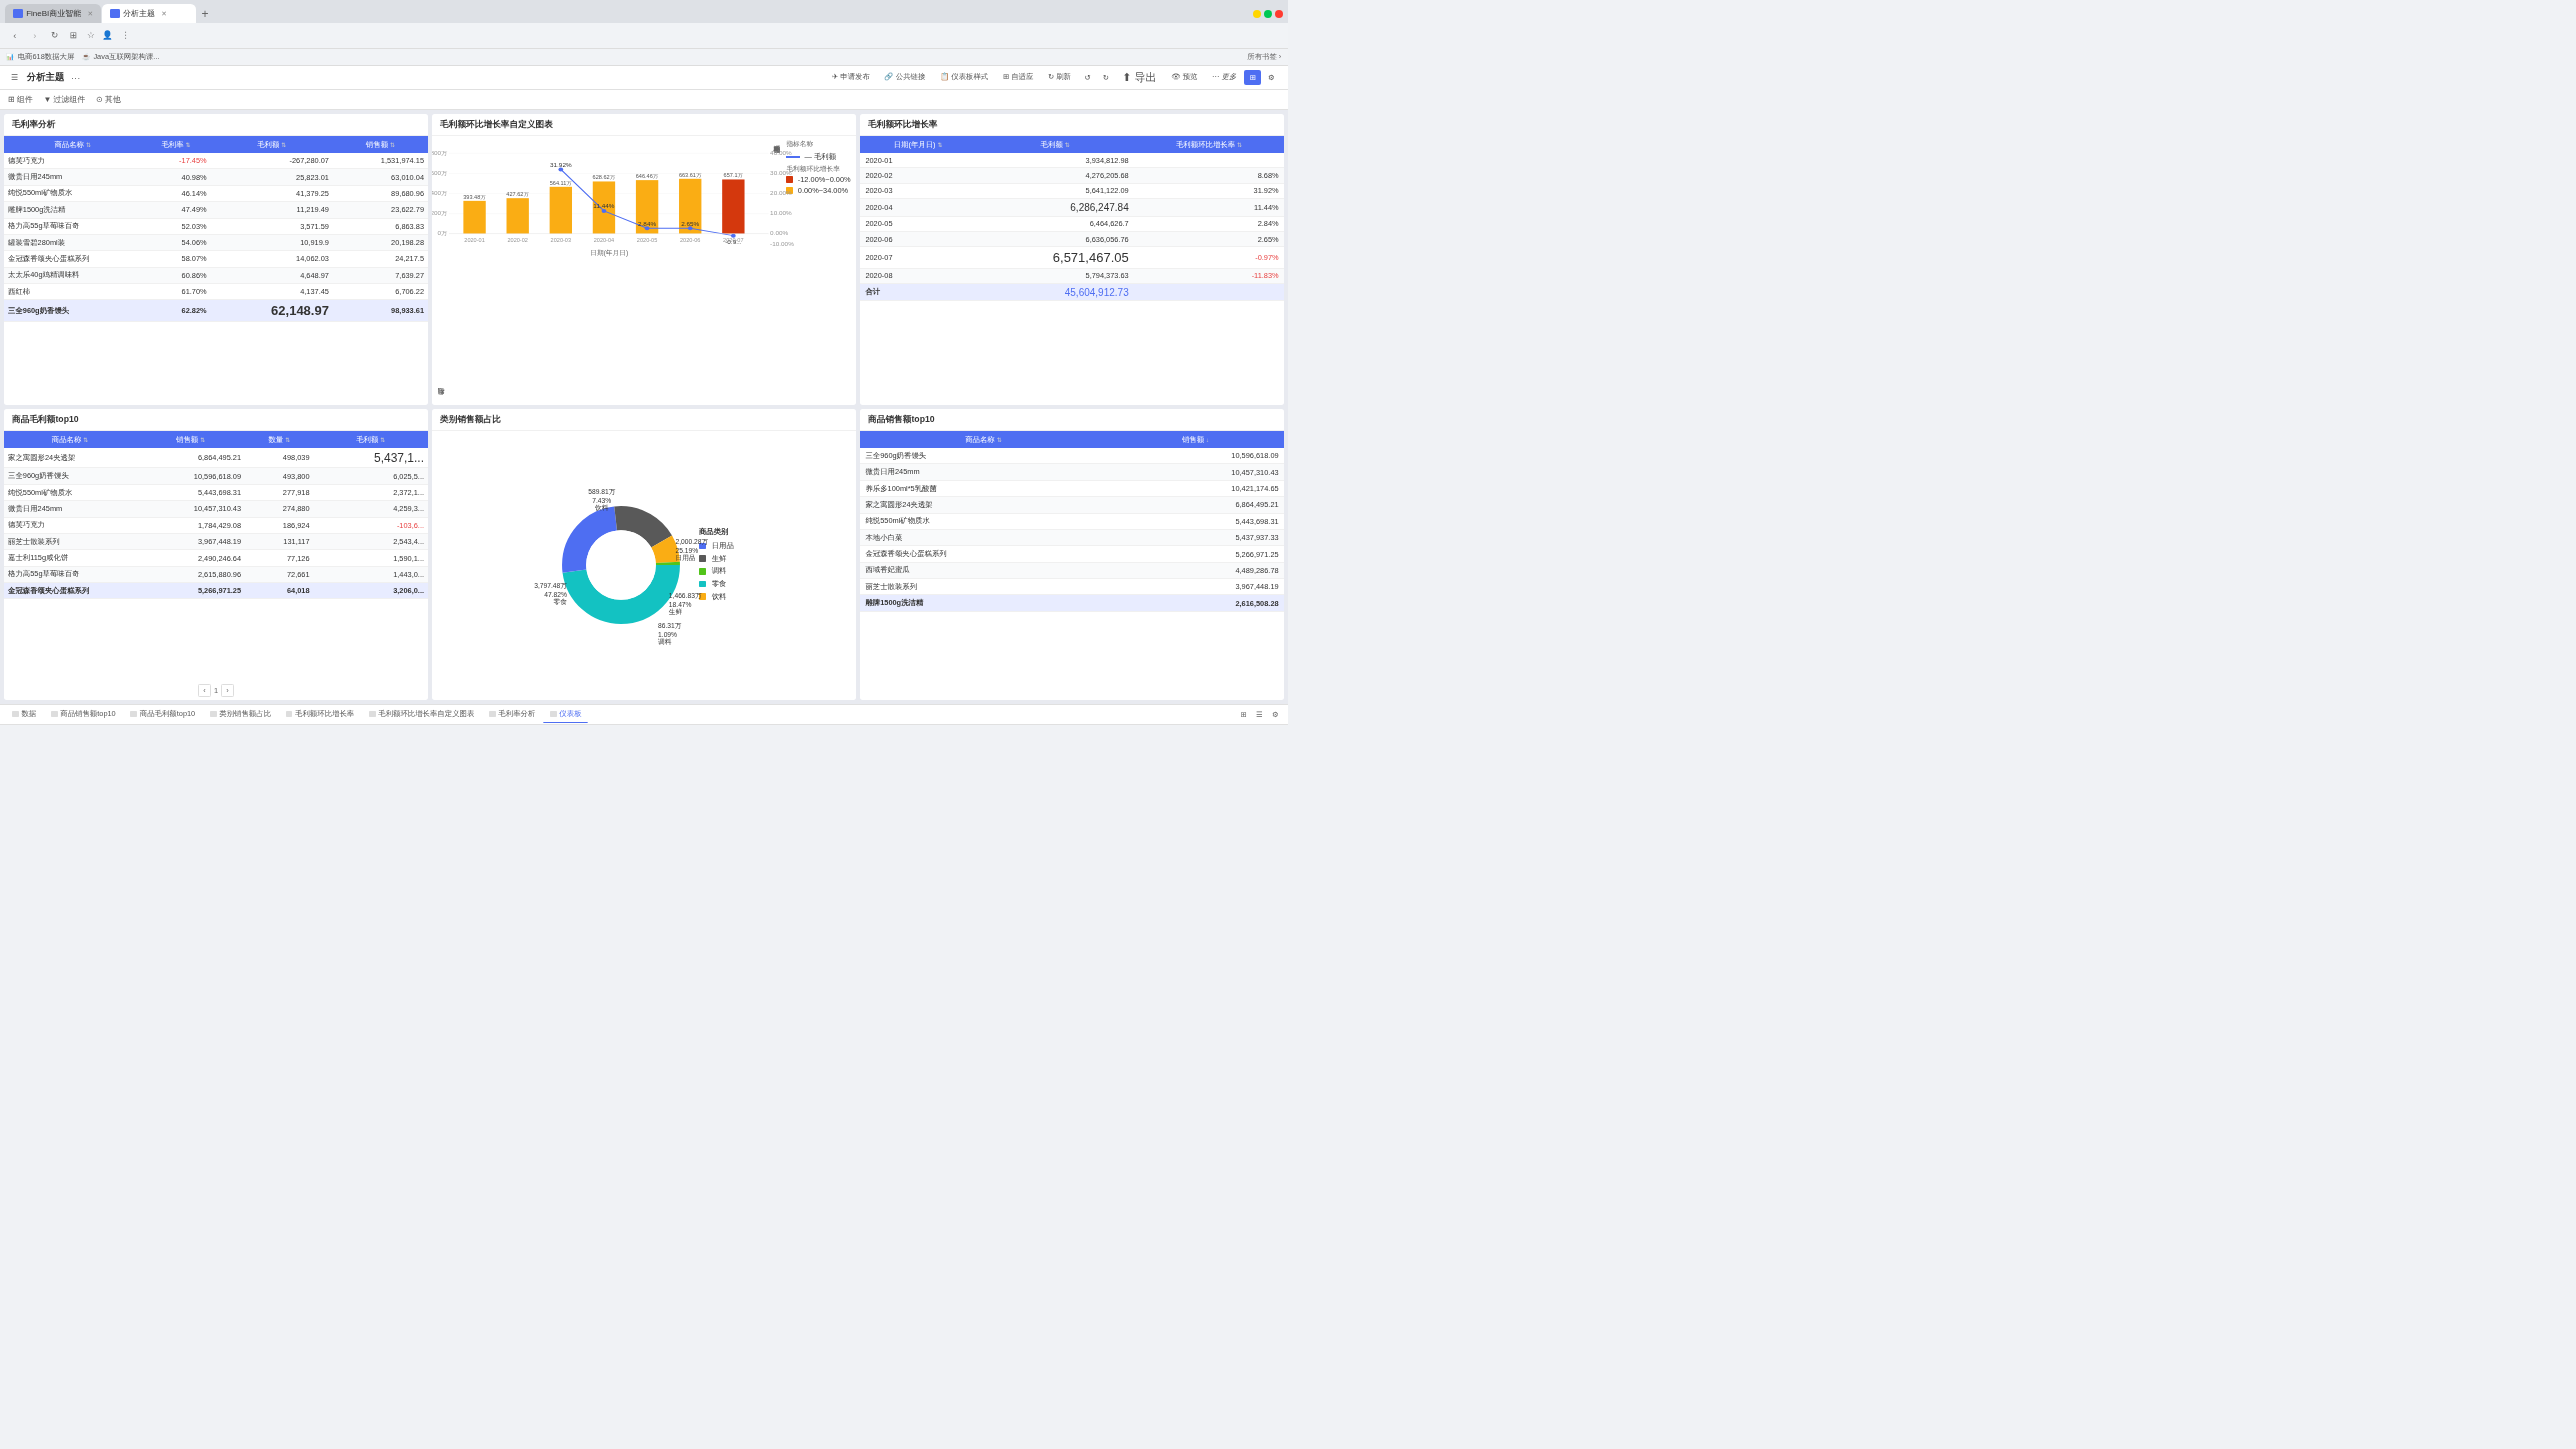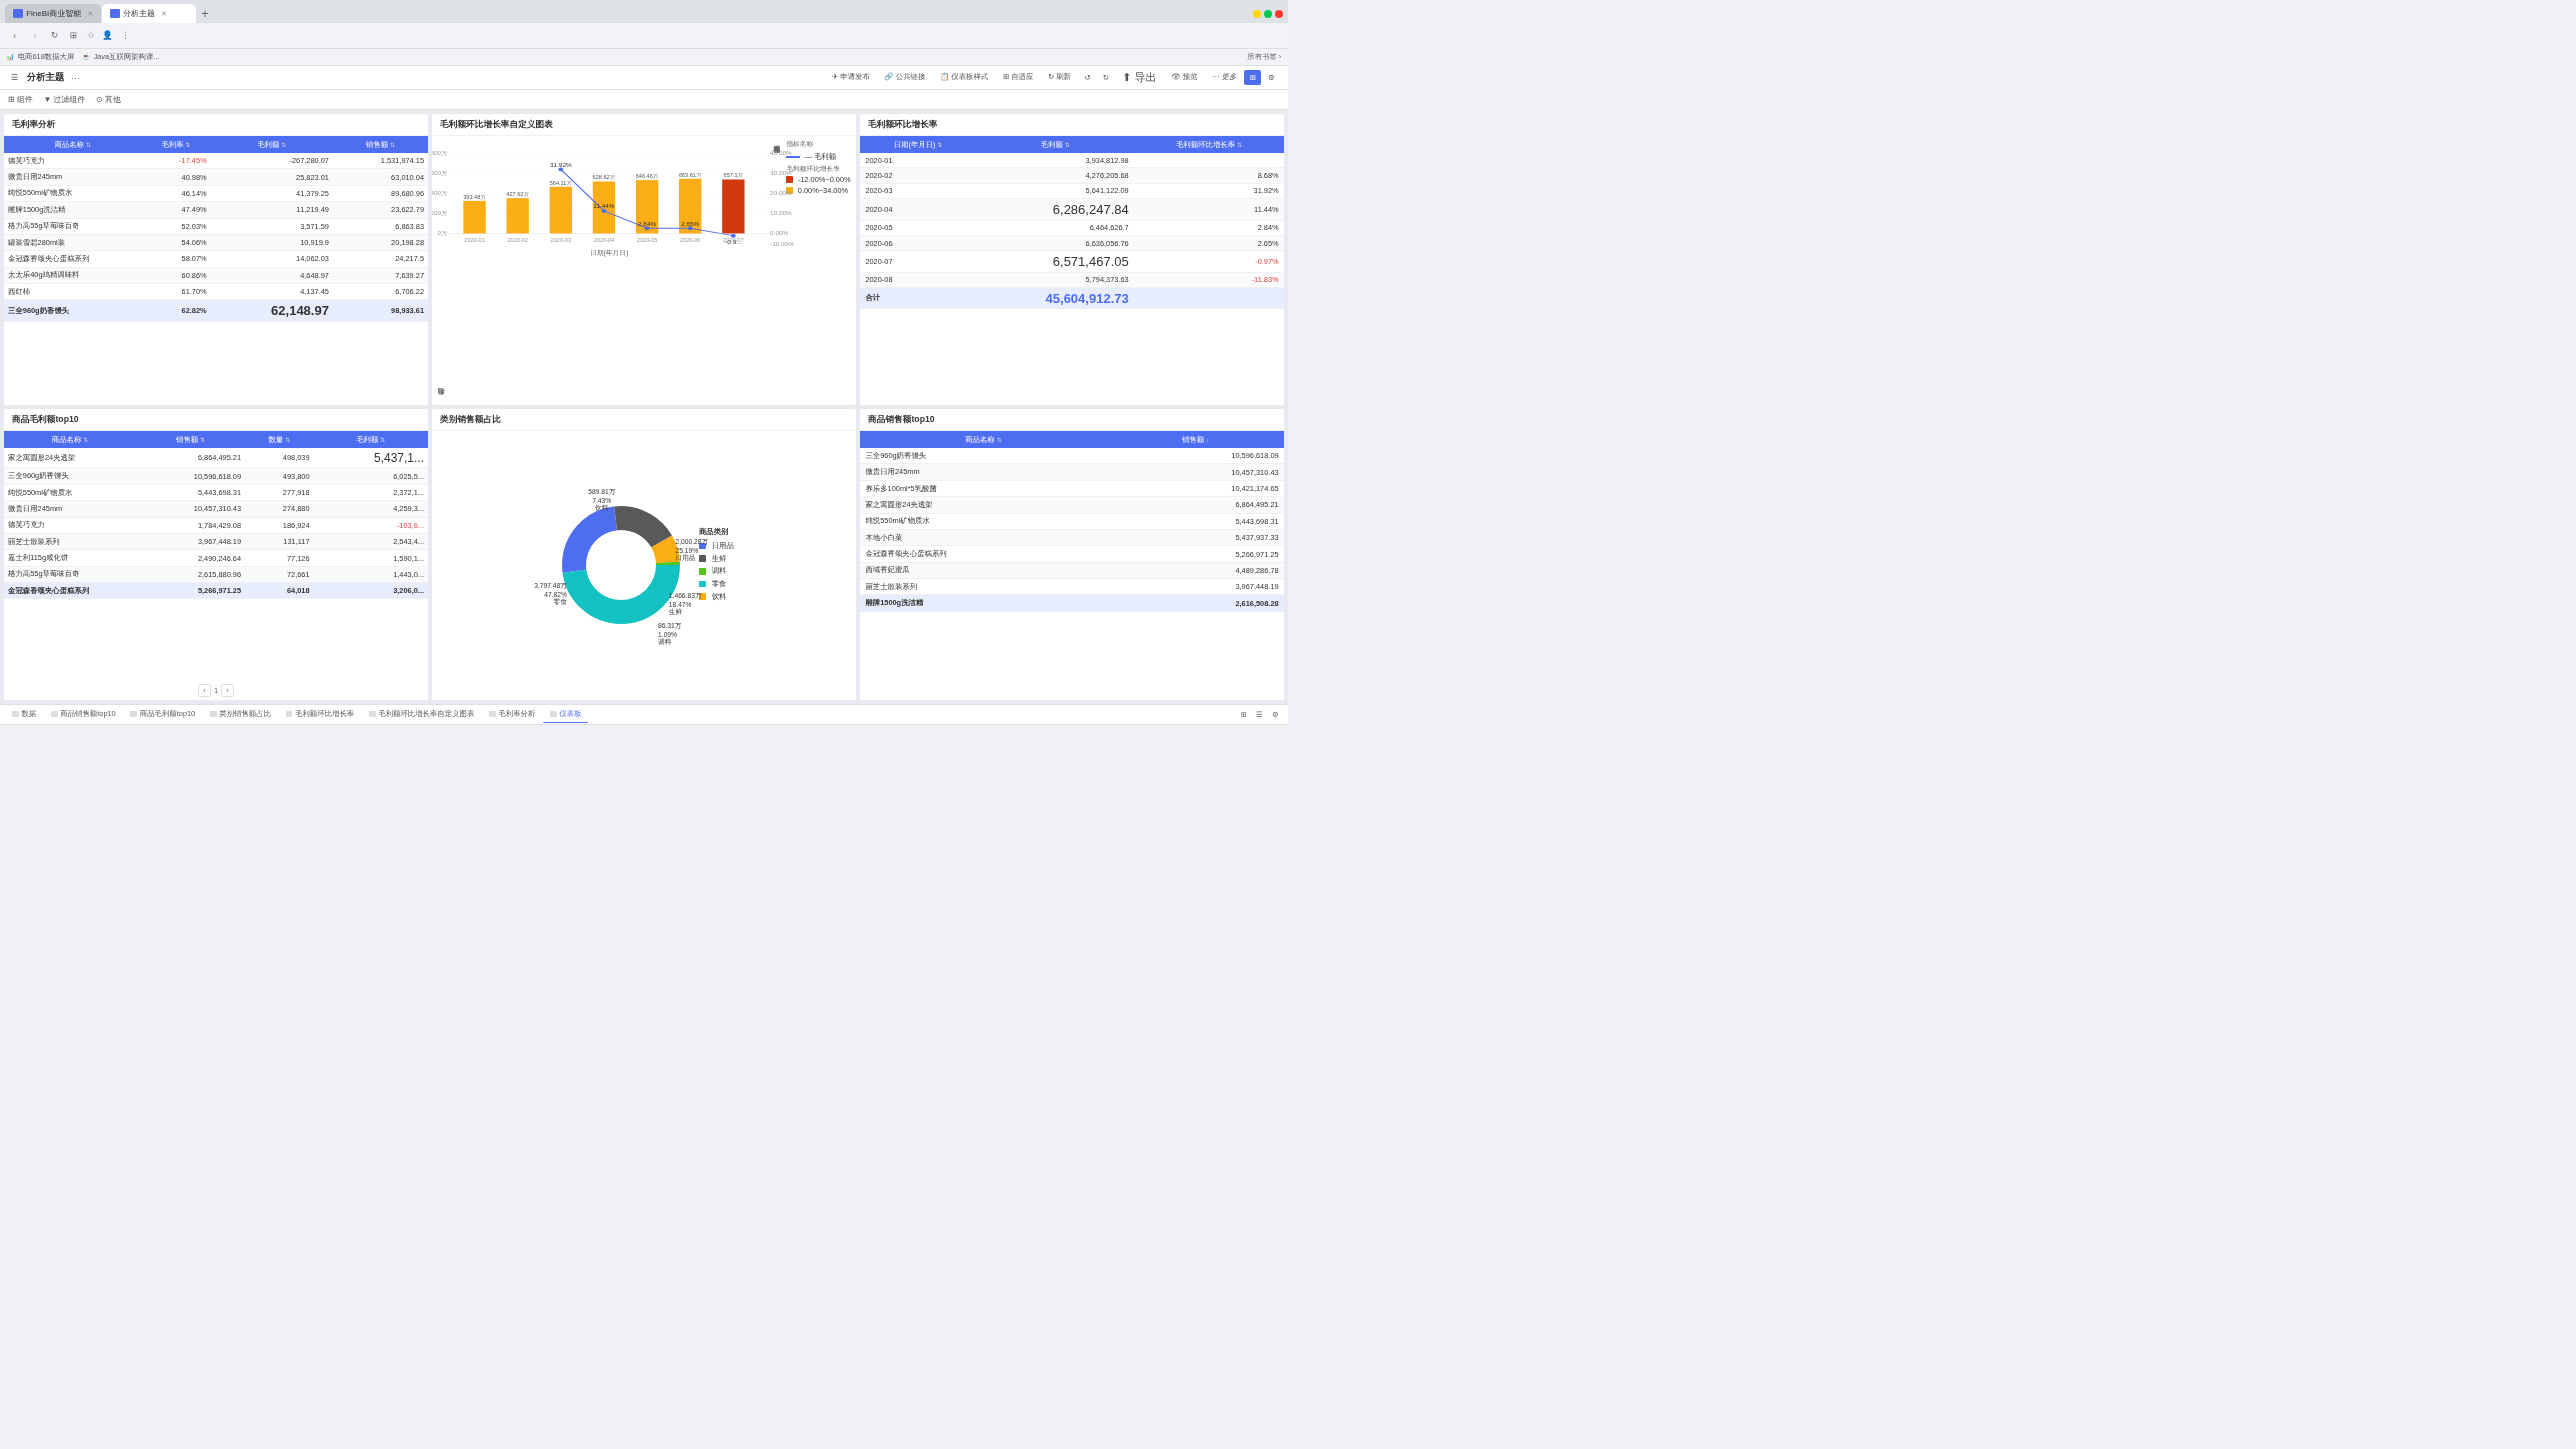--- a/index.html
+++ b/index.html
@@ -324,21 +324,21 @@
     <td style="font-size:7.4px;padding:2.7px 5.4px;text-align:right;border-bottom:0.7px solid #f0f0f0;">4,276,205.68</td>
     <td style="font-size:7.4px;padding:2.7px 5.4px;text-align:right;border-bottom:0.7px solid #f0f0f0;color:#333;">8.68%</td>
   </tr>
             <tr>
     <td style="font-size:7.4px;padding:2.7px 5.4px;border-bottom:0.7px solid #f0f0f0;">2020-03</td>
     <td style="font-size:7.4px;padding:2.7px 5.4px;text-align:right;border-bottom:0.7px solid #f0f0f0;">5,641,122.09</td>
     <td style="font-size:7.4px;padding:2.7px 5.4px;text-align:right;border-bottom:0.7px solid #f0f0f0;color:#333;">31.92%</td>
   </tr>
             <tr style="background: rgb(249, 250, 251);">
     <td style="font-size:7.4px;padding:2.7px 5.4px;border-bottom:0.7px solid #f0f0f0;">2020-04</td>
-    <td style="font-size:13px;padding:2.7px 5.4px;text-align:right;border-bottom:0.7px solid #f0f0f0;">6,286,247.84</td>
+    <td style="font-size:10px;padding:2.7px 5.4px;text-align:right;border-bottom:0.7px solid #f0f0f0;">6,286,247.84</td>
     <td style="font-size:7.4px;padding:2.7px 5.4px;text-align:right;border-bottom:0.7px solid #f0f0f0;color:#333;">11.44%</td>
   </tr>
             <tr>
     <td style="font-size:7.4px;padding:2.7px 5.4px;border-bottom:0.7px solid #f0f0f0;">2020-05</td>
     <td style="font-size:7.4px;padding:2.7px 5.4px;text-align:right;border-bottom:0.7px solid #f0f0f0;">6,464,626.7</td>
     <td style="font-size:7.4px;padding:2.7px 5.4px;text-align:right;border-bottom:0.7px solid #f0f0f0;color:#333;">2.84%</td>
   </tr>
             <tr style="background: rgb(249, 250, 251);">
     <td style="font-size:7.4px;padding:2.7px 5.4px;border-bottom:0.7px solid #f0f0f0;">2020-06</td>
     <td style="font-size:7.4px;padding:2.7px 5.4px;text-align:right;border-bottom:0.7px solid #f0f0f0;">6,636,056.76</td>
@@ -349,21 +349,21 @@
     <td style="font-size:13px;padding:2.7px 5.4px;text-align:right;border-bottom:0.7px solid #f0f0f0;">6,571,467.05</td>
     <td style="font-size:7.4px;padding:2.7px 5.4px;text-align:right;border-bottom:0.7px solid #f0f0f0;color:#e84040;">-0.97%</td>
   </tr>
             <tr style="background: rgb(249, 250, 251);">
     <td style="font-size:7.4px;padding:2.7px 5.4px;border-bottom:0.7px solid #f0f0f0;">2020-08</td>
     <td style="font-size:7.4px;padding:2.7px 5.4px;text-align:right;border-bottom:0.7px solid #f0f0f0;">5,794,373.63</td>
     <td style="font-size:7.4px;padding:2.7px 5.4px;text-align:right;border-bottom:0.7px solid #f0f0f0;color:#e84040;">-11.83%</td>
   </tr>
             <tr style="background: rgb(232, 236, 255);">
     <td style="font-size:7.4px;padding:2.7px 5.4px;border-bottom:0.7px solid #f0f0f0;font-weight:bold;">合计</td>
-    <td style="font-size:13px;padding:2.7px 5.4px;text-align:right;border-bottom:0.7px solid #f0f0f0;font-weight:bold;color:#4e6ef2;">45,604,912.73</td>
+    <td style="font-size:10px;padding:2.7px 5.4px;text-align:right;border-bottom:0.7px solid #f0f0f0;font-weight:normal;color:#4e6ef2;">45,604,912.73</td>
     <td style="font-size:7.4px;padding:2.7px 5.4px;text-align:right;border-bottom:0.7px solid #f0f0f0;color:#333;"></td>
   </tr>
           </tbody>
       </table>
     </div>
   </div>
 
   <div style="background:#fff;border-radius:2.7px;overflow:hidden;display:flex;flex-direction:column;">
     <div style="font-size:8.7px;font-weight:bold;padding:4.7px 8px;color:#333;border-bottom:0.7px solid #f0f0f0;">商品毛利额top10</div>
     <div style="overflow:auto;flex:1;">

